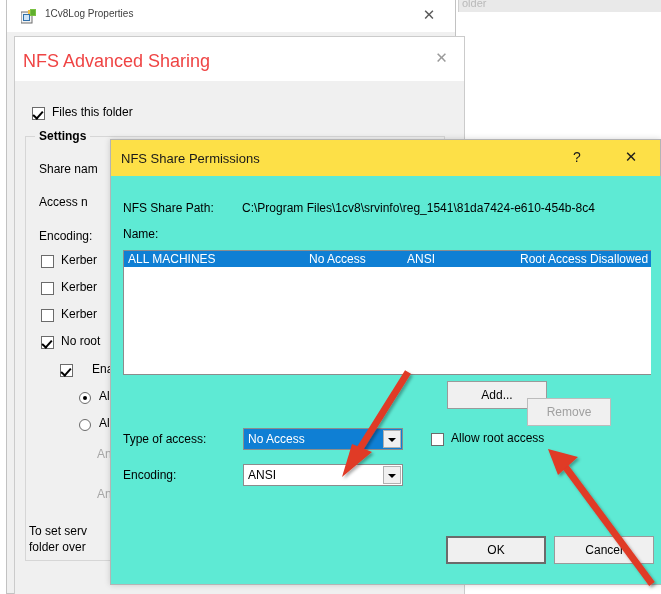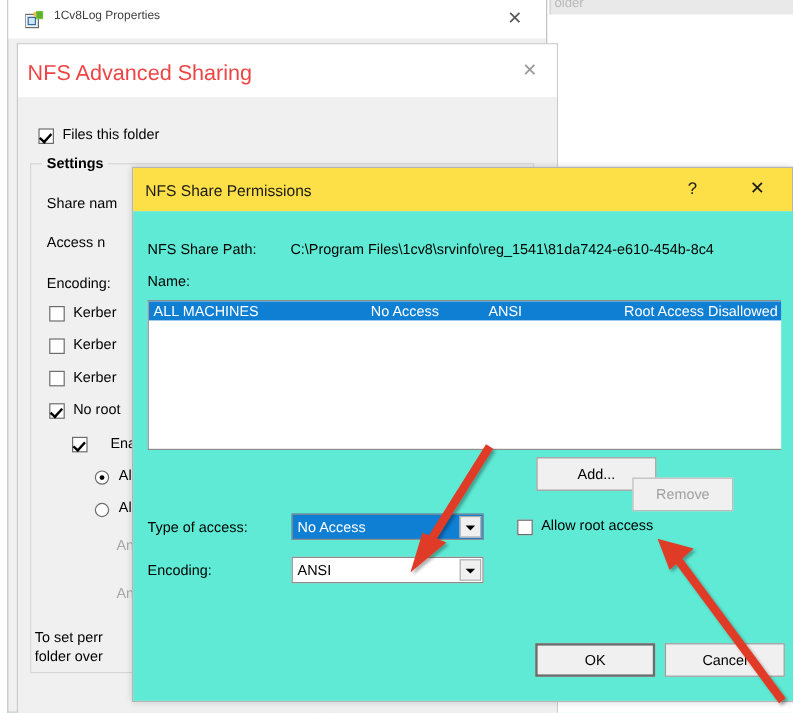--- a/index.html
+++ b/index.html
@@ -450,21 +450,21 @@
 
     <div class="radio sel" style="left:64px; top:311px;"></div>
     <div class="lbl" style="left:84px; top:308px;">Al</div>
 
     <div class="radio" style="left:64px; top:338px;"></div>
     <div class="lbl" style="left:84px; top:335px;">Al</div>
 
     <div class="lbl lbl-dim" style="left:82px; top:366px;">An</div>
     <div class="lbl lbl-dim" style="left:82px; top:406px;">An</div>
 
-    <div class="lbl" style="left:14px; top:443px;">To set perr</div>
+    <div class="lbl" style="left:14px; top:443px;">To set serv</div>
     <div class="lbl" style="left:14px; top:459px;">folder over</div>
   </div>
 </div>
 
 <div id="win-perms">
   <div id="perms-titlebar">
     <div id="perms-title">NFS Share Permissions</div>
     <div id="perms-help">?</div>
     <div id="perms-close">✕</div>
   </div>

